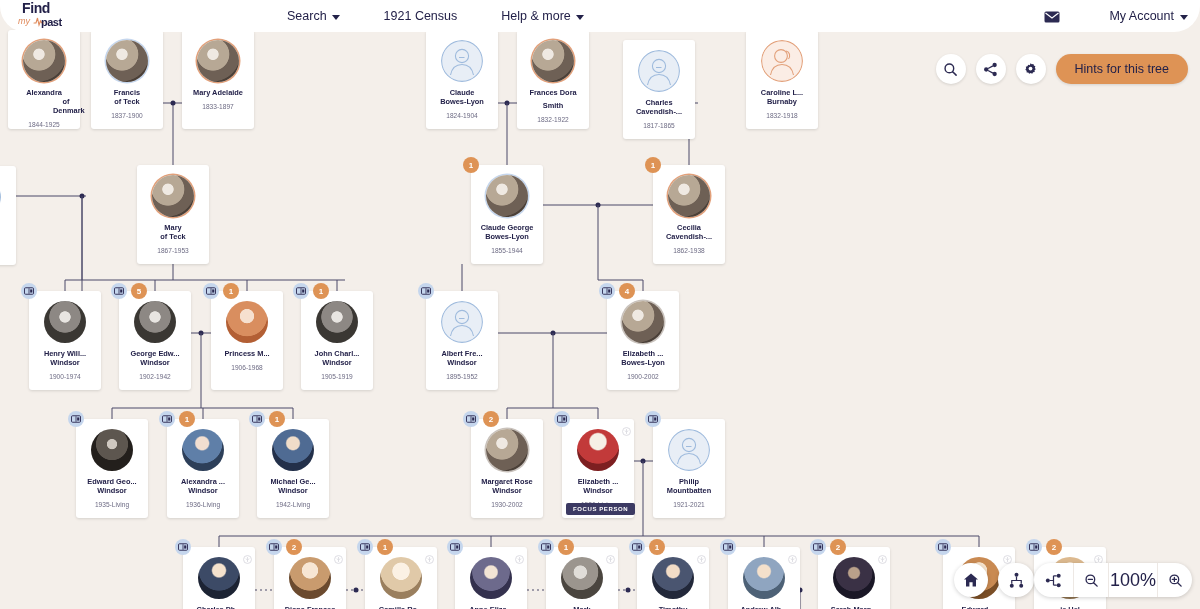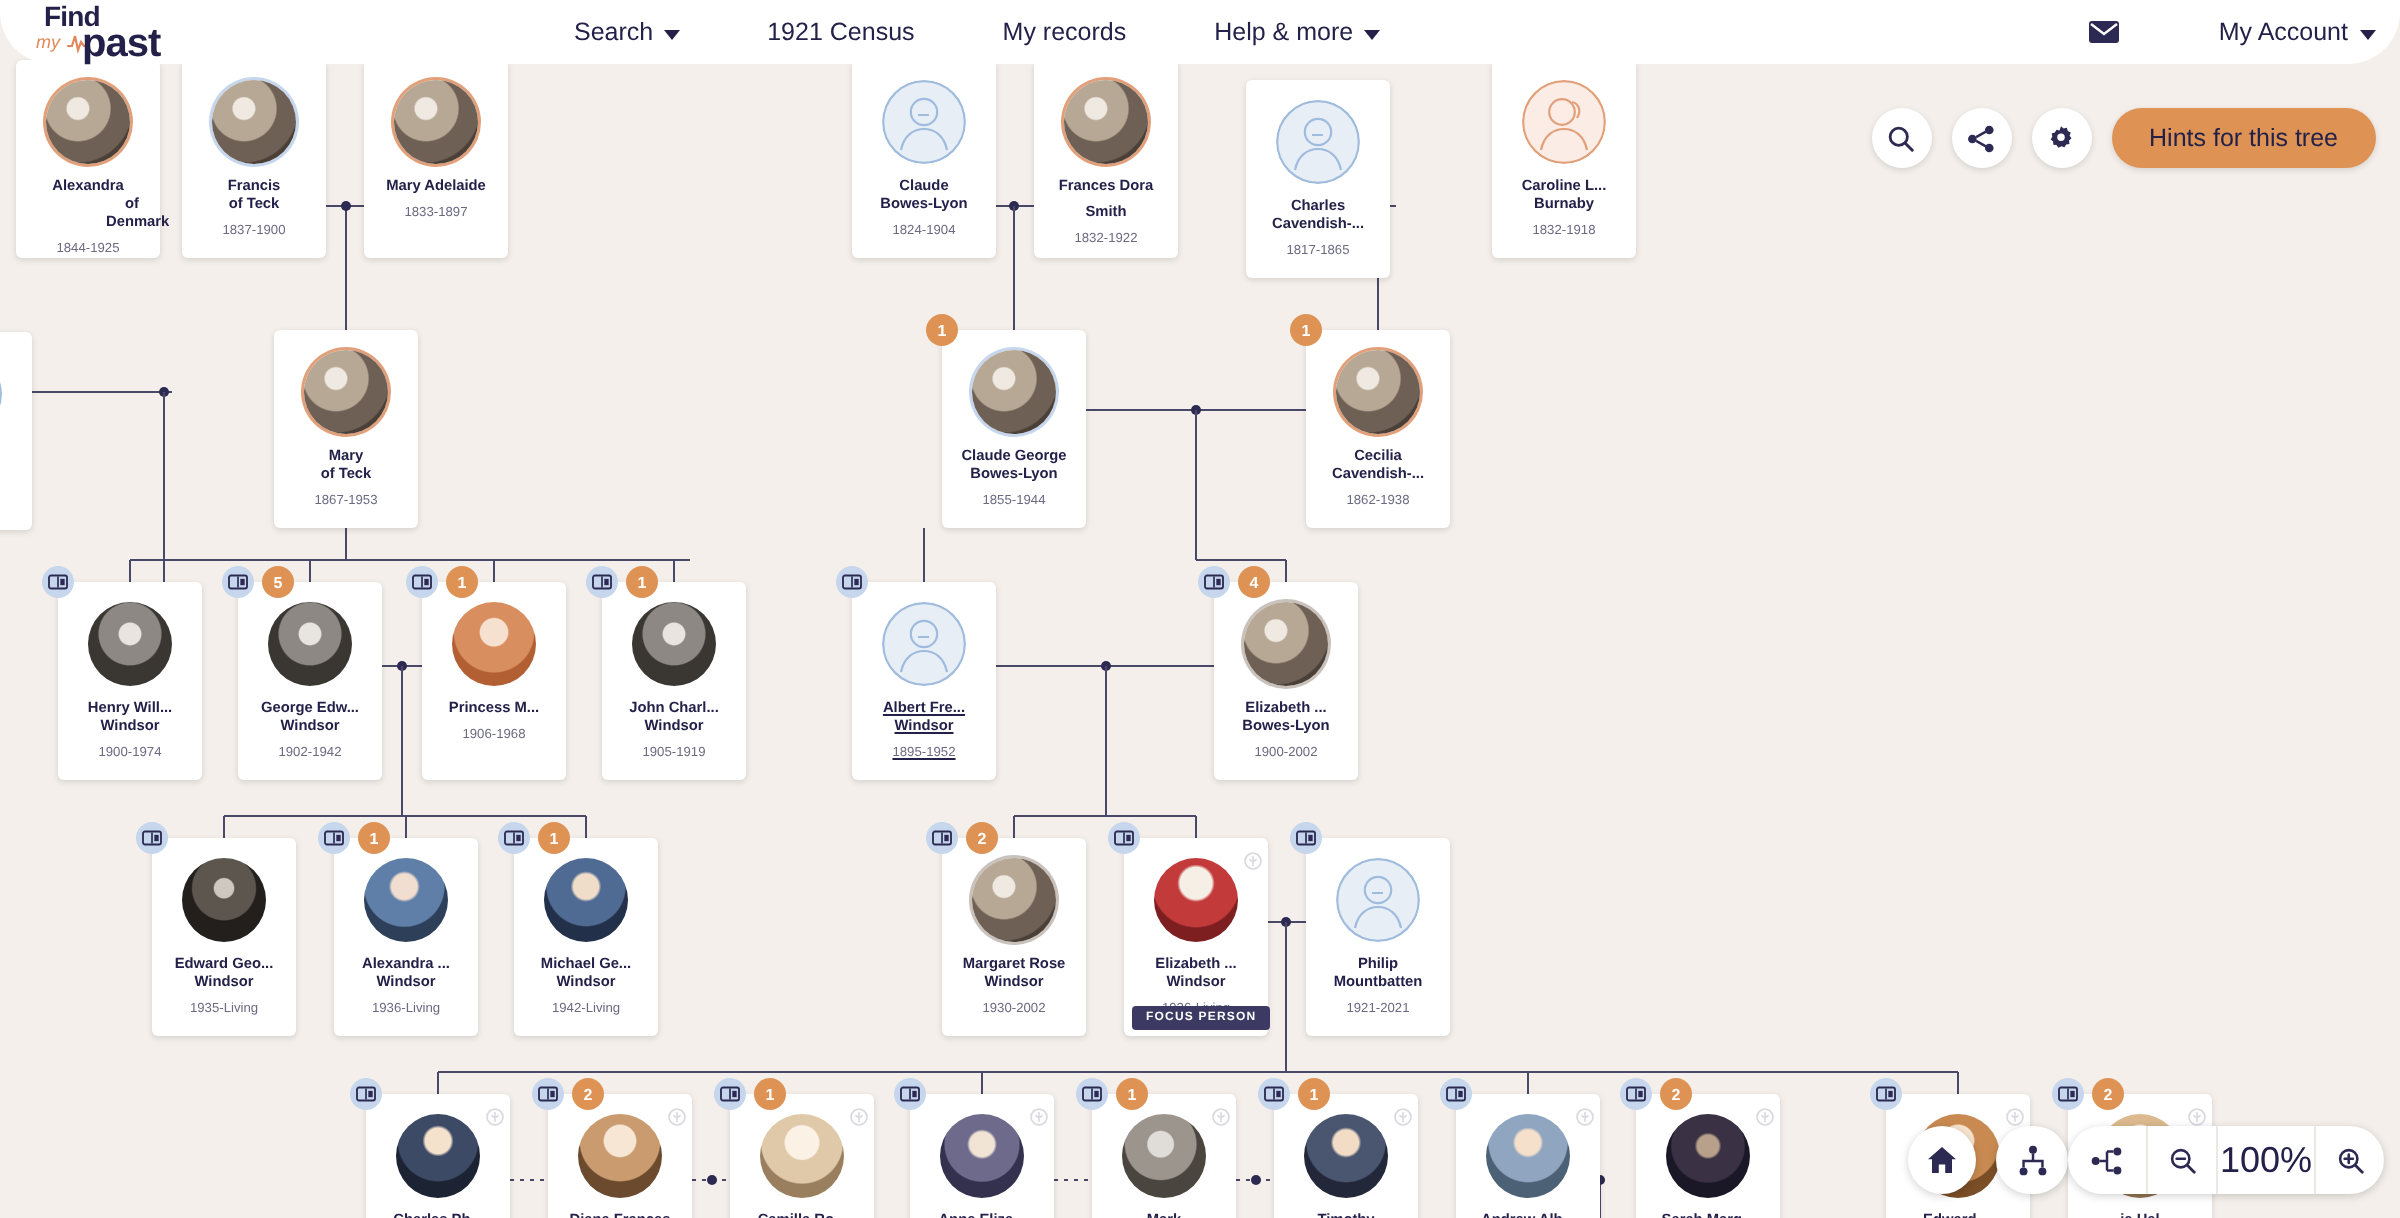--- a/index.html
+++ b/index.html
@@ -14,21 +14,21 @@
   
   #header {
     position:absolute; top:0; left:0; width:1200px; height:32px;
     background:#FFFFFF;
     border-bottom-left-radius:26px;
     border-bottom-right-radius:26px;
     z-index:60;
   }
   #logo { position:absolute; left:12px; top:2px; width:90px; height:30px; }
   .logo-find { position:absolute; left:10px; top:0px; font-size:14px; font-weight:bold; color:#232149; letter-spacing:-0.4px; line-height:13px;}
-  .logo-past { position:absolute; left:29px; top:13px; font-size:20px; font-weight:bold; color:#232149; letter-spacing:-0.5px; line-height:14px;}
+  .logo-past { position:absolute; left:29px; top:13px; font-size:11px; font-weight:bold; color:#232149; letter-spacing:-0.5px; line-height:14px;}
   .logo-my { position:absolute; left:6px; top:15px; font-size:9px; color:#E08A5B; font-style:italic; line-height:9px;}
   .logo-beat { position:absolute; left:21px; top:13px; width:12px; height:12px; }
 
   .navlist { position:absolute; left:265px; top:0; height:32px; display:flex; align-items:center; gap:0px; }
   .navitem {
     display:flex; align-items:center; gap:5px;
     font-size:12.5px; color:#232149; height:32px; padding:0 22px; cursor:pointer; white-space:nowrap;
   }
   .caret { width:0;height:0;border-left:4px solid transparent;border-right:4px solid transparent;border-top:5px solid #232149; display:inline-block; margin-top:2px;}
   #mail-icon { position:absolute; right:140px; top:9px; cursor:pointer; }
@@ -208,23 +208,20 @@
 
   <div class="navlist">
     <div class="navitem">
       <span>Search</span>
       <i class="caret"></i>
     </div>
     <div class="navitem">
       <span>1921 Census</span>
     </div>
     <div class="navitem">
-      <span>My records</span>
-    </div>
-    <div class="navitem">
       <span>Help &amp; more</span>
       <i class="caret"></i>
     </div>
   </div>
 
   <div id="mail-icon">
     <svg width="16" height="12" viewBox="0 0 16 12">
         <rect x="0.5" y="0.5" width="15" height="11" rx="1.5" fill="#2C2A52"></rect>
         <path d="M1.5 2 L8 7 L14.5 2" stroke="#fff" stroke-width="1.2" fill="none"></path>
       </svg>
@@ -404,21 +401,21 @@
       <div class="dt">1905-1919</div>
       <div class="badge-rec">
         <svg width="10" height="8" viewBox="0 0 12 9">
           <rect x="0.6" y="0.6" width="10.8" height="7.8" rx="1.2" fill="none" stroke="#2C2A52" stroke-width="1.1"></rect>
           <path d="M6 1.2 L6 7.8" stroke="#2C2A52" stroke-width="1"></path>
           <rect x="7.4" y="2.6" width="2.6" height="3.8" fill="#2C2A52"></rect>
         </svg>
       </div>
       <div class="badge-cnt with-rec">1</div>
     </div>
-    <div class="card tall" style="left: 426px; top: 291px; text-decoration: underline;">
+    <div class="card tall" style="left: 426px; top: 291px;">
       <div class="avatar ph-m">
         <svg width="42" height="42" viewBox="0 0 42 42">
           <circle cx="21" cy="21" r="20.4" fill="none" stroke="#9FBBDD" stroke-width="1.1"></circle>
           <circle cx="21" cy="16" r="6.6" fill="none" stroke="#9FBBDD" stroke-width="1.1"></circle>
           <path d="M9.5 35 C11 27.5 16 24.5 21 24.5 C26 24.5 31 27.5 32.5 35" fill="none" stroke="#9FBBDD" stroke-width="1.1"></path>
           <path d="M18 17.5 L23.5 17.5" stroke="#9FBBDD" stroke-width="1"></path>
         </svg>
       </div>
       <div class="nm">Albert Fre...</div>
       <div class="nm" style="margin-top: 0px;">Windsor</div>

